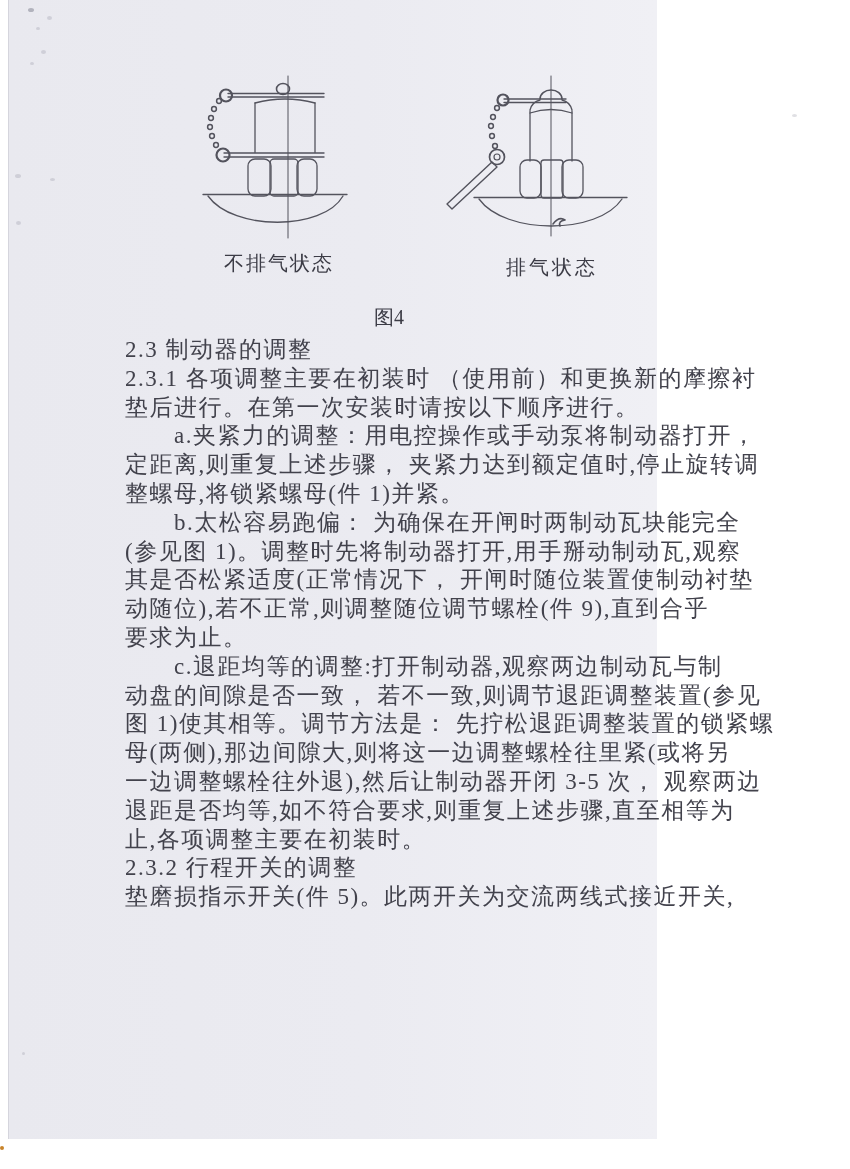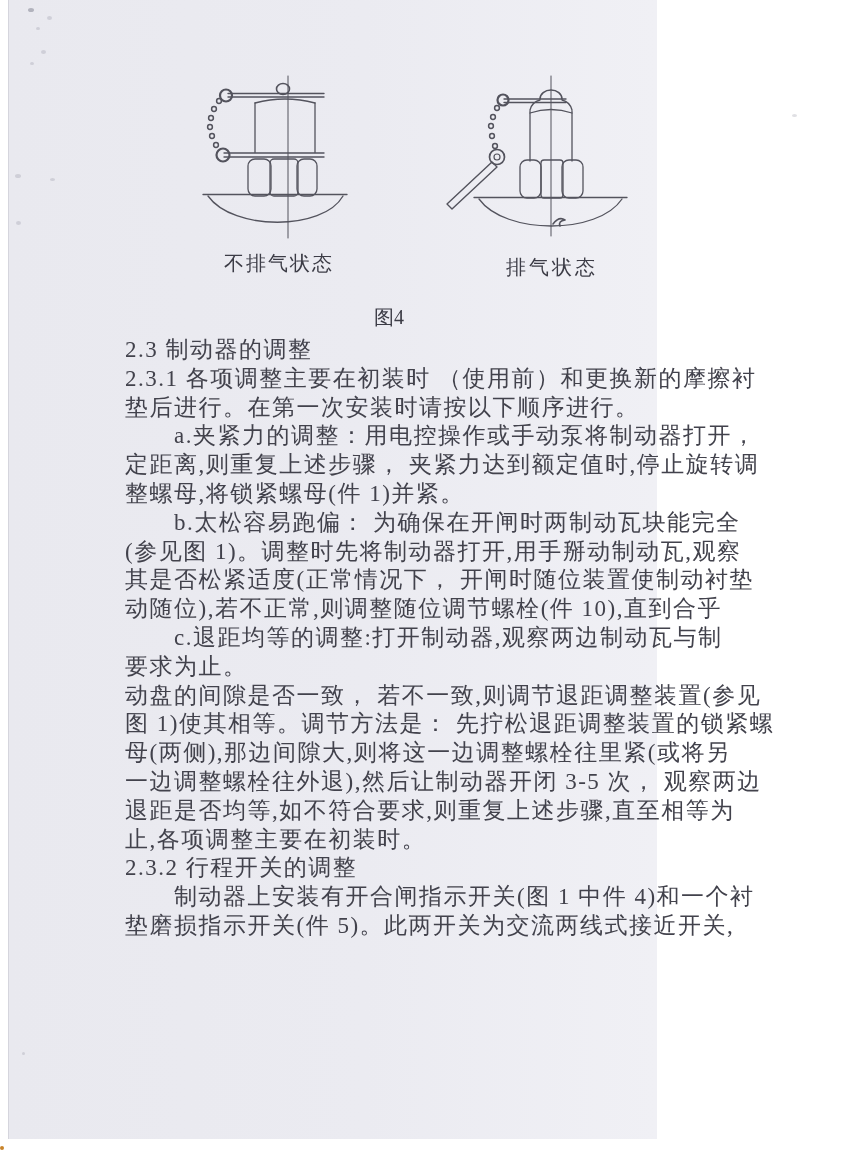--- a/index.html
+++ b/index.html
@@ -111,28 +111,27 @@
   <div class="textblock">
     <div class="line">2.3 制动器的调整</div>
     <div class="line">2.3.1 各项调整主要在初装时 （使用前）和更换新的摩擦衬</div>
     <div class="line">垫后进行。在第一次安装时请按以下顺序进行。</div>
     <div class="line">　　a.夹紧力的调整：用电控操作或手动泵将制动器打开，</div>
     <div class="line">定距离,则重复上述步骤， 夹紧力达到额定值时,停止旋转调</div>
     <div class="line">整螺母,将锁紧螺母(件 1)并紧。</div>
     <div class="line">　　b.太松容易跑偏： 为确保在开闸时两制动瓦块能完全</div>
     <div class="line">(参见图 1)。调整时先将制动器打开,用手掰动制动瓦,观察</div>
     <div class="line">其是否松紧适度(正常情况下， 开闸时随位装置使制动衬垫</div>
-    <div class="line">动随位),若不正常,则调整随位调节螺栓(件 10),直到合乎</div>
+    <div class="line">动随位),若不正常,则调整随位调节螺栓(件 9),直到合乎</div>
+    <div class="line">要求为止。</div>
     <div class="line">　　c.退距均等的调整:打开制动器,观察两边制动瓦与制</div>
-    <div class="line">要求为止。</div>
     <div class="line">动盘的间隙是否一致， 若不一致,则调节退距调整装置(参见</div>
     <div class="line">图 1)使其相等。调节方法是： 先拧松退距调整装置的锁紧螺</div>
     <div class="line">母(两侧),那边间隙大,则将这一边调整螺栓往里紧(或将另</div>
     <div class="line">一边调整螺栓往外退),然后让制动器开闭 3-5 次， 观察两边</div>
     <div class="line">退距是否均等,如不符合要求,则重复上述步骤,直至相等为</div>
     <div class="line">止,各项调整主要在初装时。</div>
     <div class="line">2.3.2 行程开关的调整</div>
-    <div class="line">　　制动器上安装有开合闸指示开关(图 1 中件 4)和一个衬</div>
     <div class="line">垫磨损指示开关(件 5)。此两开关为交流两线式接近开关,</div>
   </div>
 </div>
 
 <span class="speck orange" style="left:0px;top:1146px;width:4px;height:4px;position:absolute;"></span>
 
 </body></html>

